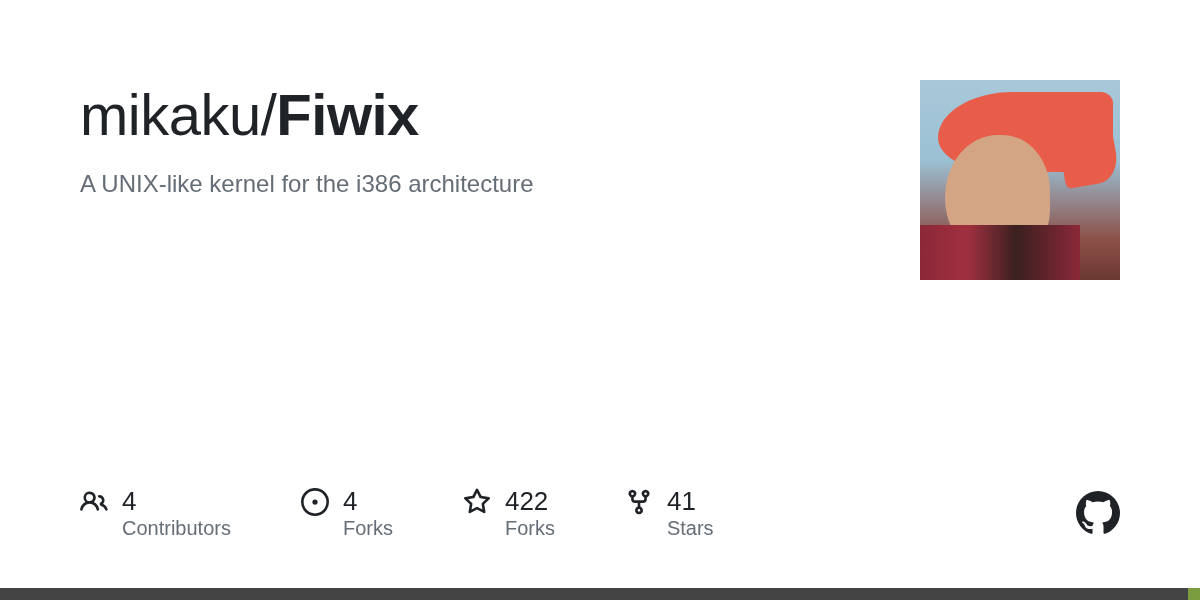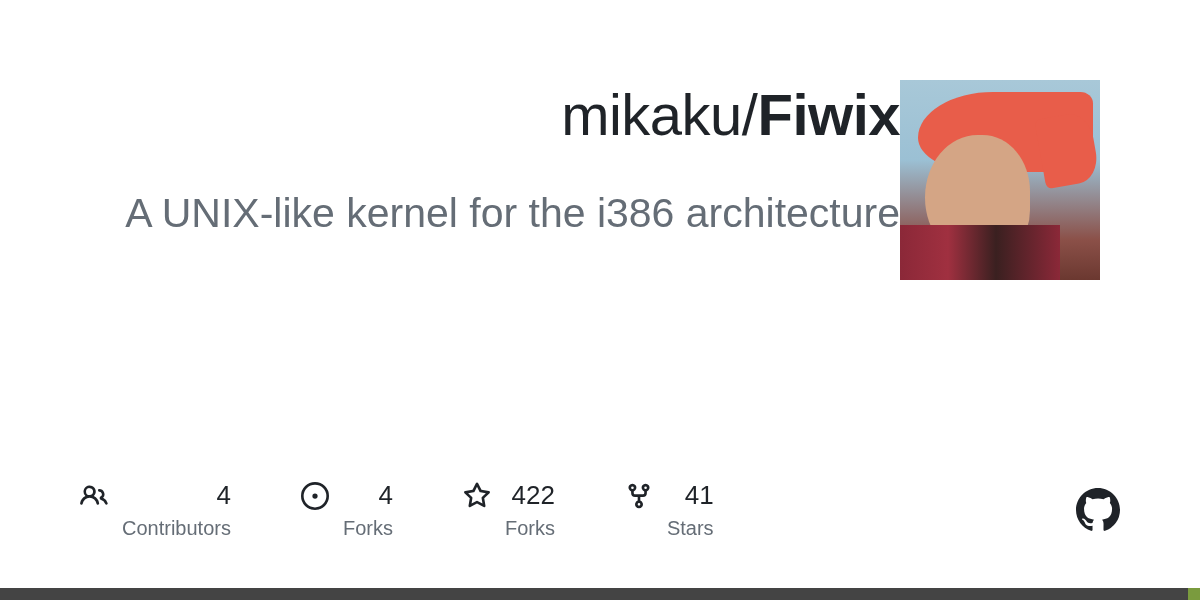--- a/index.html
+++ b/index.html
@@ -9,24 +9,23 @@
     }
     body {
       font-family: -apple-system, BlinkMacSystemFont, "Segoe UI", Helvetica, Arial, sans-serif;
       background: #ffffff;
       width: 1200px;
       height: 600px;
       position: relative;
       overflow: hidden;
     }
     .container {
-      padding: 80px 100px 0 80px;
+      padding: 80px 80px 0 80px;
       height: 100%;
       position: relative;
-      text-align: right;
     }
     .header-row {
       display: flex;
       justify-content: space-between;
       align-items: flex-start;
     }
     .title-block {
       flex: 1;
     }
     .repo-title {
@@ -39,22 +38,22 @@
     .repo-title .owner {
       font-weight: 400;
     }
     .repo-title .slash {
       font-weight: 400;
     }
     .repo-title .name {
       font-weight: 700;
     }
     .description {
-      margin-top: 40px;
-      font-size: 41px;
+      margin-top: 20px;
+      font-size: 24px;
       color: #656d76;
       font-weight: 400;
     }
     .avatar {
       width: 200px;
       height: 200px;
       background: linear-gradient(180deg, #a8c8d8 0%, #9bc0d4 40%, #8b5048 80%, #6b3830 100%);
       position: relative;
       overflow: hidden;
       flex-shrink: 0;
@@ -133,21 +132,21 @@
     }
     .stat-count {
       font-size: 26px;
       font-weight: 400;
       color: #1f2328;
       line-height: 1.2;
     }
     .stat-label {
       font-size: 20px;
       color: #656d76;
-      margin-top: 6px;
+      margin-top: 0;
     }
     .github-logo {
       width: 44px;
       height: 44px;
     }
     .github-logo svg {
       width: 44px;
       height: 44px;
       fill: #1f2328;
     }

